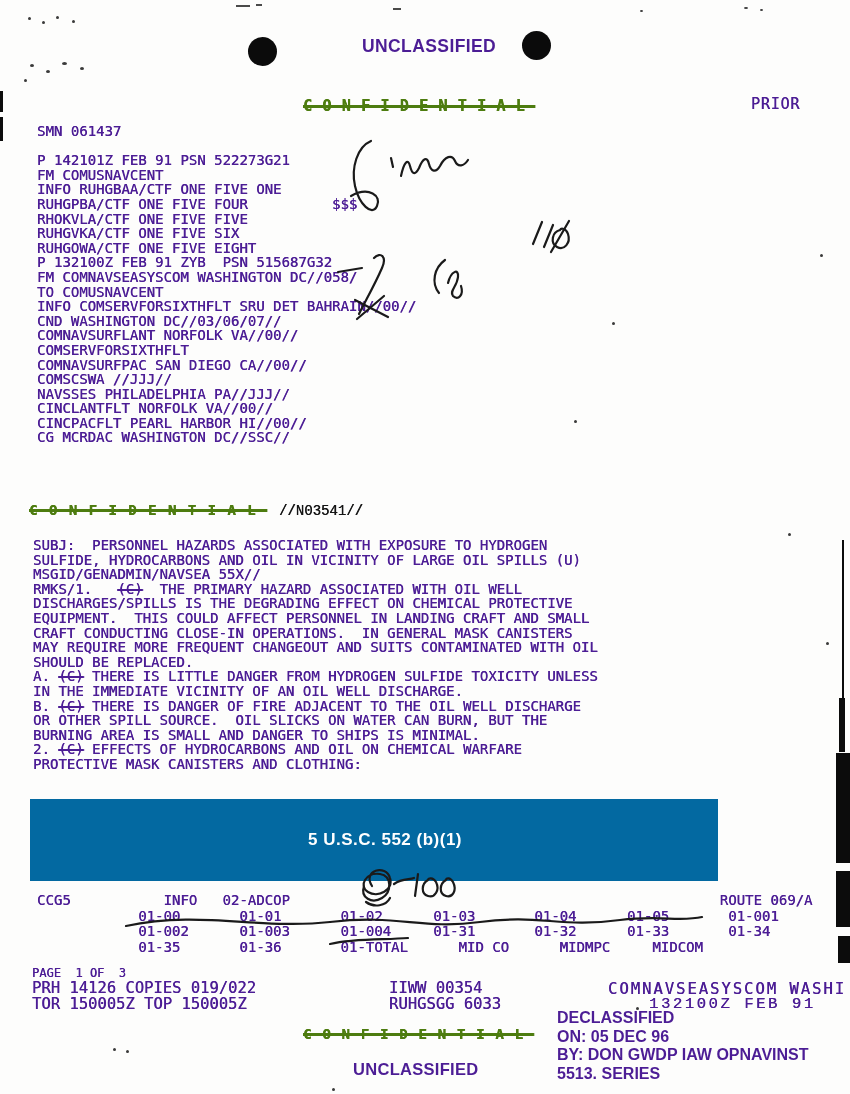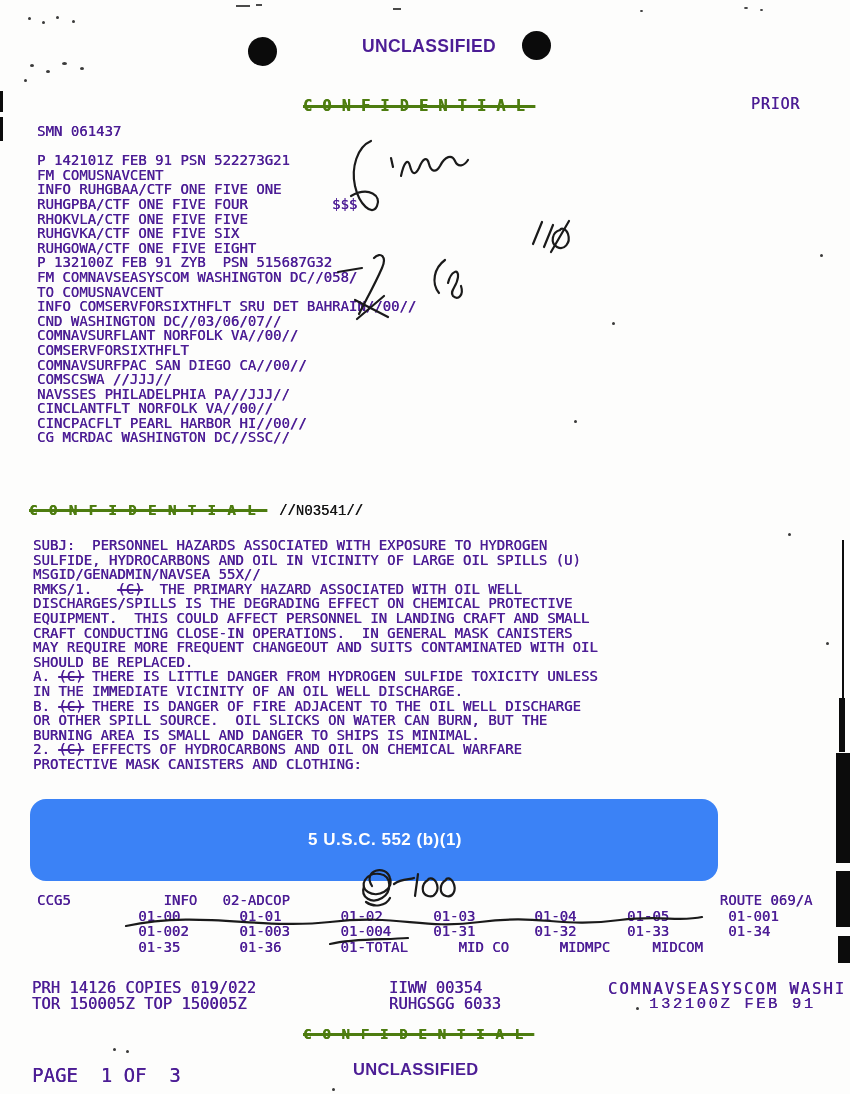--- a/index.html
+++ b/index.html
@@ -45,21 +45,21 @@
     text-shadow:0.4px 0 0 currentColor;
   }
   .class-line{position:absolute;display:flex;align-items:baseline;}
   .class-line .suffix{
     font-family:Liberation Mono, monospace;font-size:14px;
     text-shadow:0.35px 0 0 currentColor;margin-left:12px;white-space:pre;
   }
   
   .redaction{
     position:absolute;left:30px;top:799px;width:688px;height:82px;
-    background:#3b82f6;display:flex;align-items:center;justify-content:center;border-radius:16px;
+    background:#0369a1;display:flex;align-items:center;justify-content:center;
   }
   .redaction span{
     font-family:"Liberation Sans",sans-serif;font-weight:bold;
     font-size:17px;color:#fff;letter-spacing:0.5px;padding-left:22px;white-space:pre;
   }
   .edgebar{position:absolute;background:#0c0c0c;}
   .speck{position:absolute;background:#3a3a3a;border-radius:50%;}
   .dash{position:absolute;background:#4a4a4a;}
   svg.ink{position:absolute;left:0;top:0;pointer-events:none;}
 </style>
@@ -87,31 +87,32 @@
   <div class="mono" style="left:33px;top:538px;"><div class="tline"><span>SUBJ:  PERSONNEL HAZARDS ASSOCIATED WITH EXPOSURE TO HYDROGEN</span></div><div class="tline"><span>SULFIDE, HYDROCARBONS AND OIL IN VICINITY OF LARGE OIL SPILLS (U)</span></div><div class="tline"><span>MSGID/GENADMIN/NAVSEA 55X//</span></div><div class="tline"><span>RMKS/1.   </span><span class="struck">(C)</span><span>  THE PRIMARY HAZARD ASSOCIATED WITH OIL WELL</span></div><div class="tline"><span>DISCHARGES/SPILLS IS THE DEGRADING EFFECT ON CHEMICAL PROTECTIVE</span></div><div class="tline"><span>EQUIPMENT.  THIS COULD AFFECT PERSONNEL IN LANDING CRAFT AND SMALL</span></div><div class="tline"><span>CRAFT CONDUCTING CLOSE-IN OPERATIONS.  IN GENERAL MASK CANISTERS</span></div><div class="tline"><span>MAY REQUIRE MORE FREQUENT CHANGEOUT AND SUITS CONTAMINATED WITH OIL</span></div><div class="tline"><span>SHOULD BE REPLACED.</span></div><div class="tline"><span>A. </span><span class="struck">(C)</span><span> THERE IS LITTLE DANGER FROM HYDROGEN SULFIDE TOXICITY UNLESS</span></div><div class="tline"><span>IN THE IMMEDIATE VICINITY OF AN OIL WELL DISCHARGE.</span></div><div class="tline"><span>B. </span><span class="struck">(C)</span><span> THERE IS DANGER OF FIRE ADJACENT TO THE OIL WELL DISCHARGE</span></div><div class="tline"><span>OR OTHER SPILL SOURCE.  OIL SLICKS ON WATER CAN BURN, BUT THE</span></div><div class="tline"><span>BURNING AREA IS SMALL AND DANGER TO SHIPS IS MINIMAL.</span></div><div class="tline"><span>2. </span><span class="struck">(C)</span><span> EFFECTS OF HYDROCARBONS AND OIL ON CHEMICAL WARFARE</span></div><div class="tline"><span>PROTECTIVE MASK CANISTERS AND CLOTHING:</span></div></div>
 
   <div class="redaction">
     <span>5 U.S.C. 552 (b)(1)</span>
   </div>
 
   <div class="mono" style="left:37px;top:893px;line-height:15.7px;"><div class="tline"><span>CCG5           INFO   02-ADCOP                                                   ROUTE 069/A</span></div><div class="tline"><span>            01-00       01-01       01-02      01-03       01-04      01-05       01-001</span></div><div class="tline"><span>            01-002      01-003      01-004     01-31       01-32      01-33       01-34</span></div><div class="tline"><span>            01-35       01-36       01-TOTAL      MID CO      MIDMPC     MIDCOM</span></div></div>
 
   <div class="mono" style="left:32px;top:981px;font-size:15.5px;line-height:15.6px;"><div class="tline"><span>PRH 14126 COPIES 019/022</span></div><div class="tline"><span>TOR 150005Z TOP 150005Z</span></div></div>
 
-  <div class="mono" style="left:32px;top:1068px;font-size:19px;">PAGE  1 OF  3</div>
+  <div class="mono" style="left:32px;top:966px;font-size:12px;">PAGE  1 OF  3</div>
 
   <div class="mono" style="left:389px;top:981px;font-size:15.5px;line-height:15.6px;"><div class="tline"><span>IIWW 00354</span></div><div class="tline"><span>RUHGSGG 6033</span></div></div>
 
   <div class="mono" style="left:608px;top:982px;font-size:15.5px;letter-spacing:2px;">COMNAVSEASYSCOM WASHI</div>
   <div class="mono" style="left:649px;top:997px;font-size:15.5px;letter-spacing:2.6px;font-family:Liberation Mono, monospace;">132100Z FEB 91</div>
 
   <div class="strike-class" style="left:303px;top:1026px;font-size:14px;letter-spacing:10.8px;">CONFIDENTIAL</div>
 
   <div class="sans" style="left:353px;top:1060px;font-size:16.5px;letter-spacing:0.3px;">UNCLASSIFIED</div>
 
+  <div class="sans" style="left:557px;top:1009px;font-size:16px;line-height:18.6px;font-weight:bold;"><div class="tline"><span>DECLASSIFIED</span></div><div class="tline"><span>ON: 05 DEC 96</span></div><div class="tline"><span>BY: DON GWDP IAW OPNAVINST</span></div><div class="tline"><span>5513. SERIES</span></div></div>
 
   <div class="edgebar" style="left:0;top:91px;width:3px;height:21px;"></div>
   <div class="edgebar" style="left:0;top:117px;width:3px;height:24px;"></div>
   <div class="edgebar" style="left:842px;top:540px;width:2px;height:158px;"></div>
   <div class="edgebar" style="left:839px;top:698px;width:6px;height:54px;"></div>
   <div class="edgebar" style="left:836px;top:753px;width:14px;height:110px;"></div>
   <div class="edgebar" style="left:836px;top:871px;width:14px;height:56px;"></div>
   <div class="edgebar" style="left:838px;top:936px;width:12px;height:27px;"></div>
 
   <div class="dash" style="left:236px;top:5px;width:14px;height:2px;"></div>

